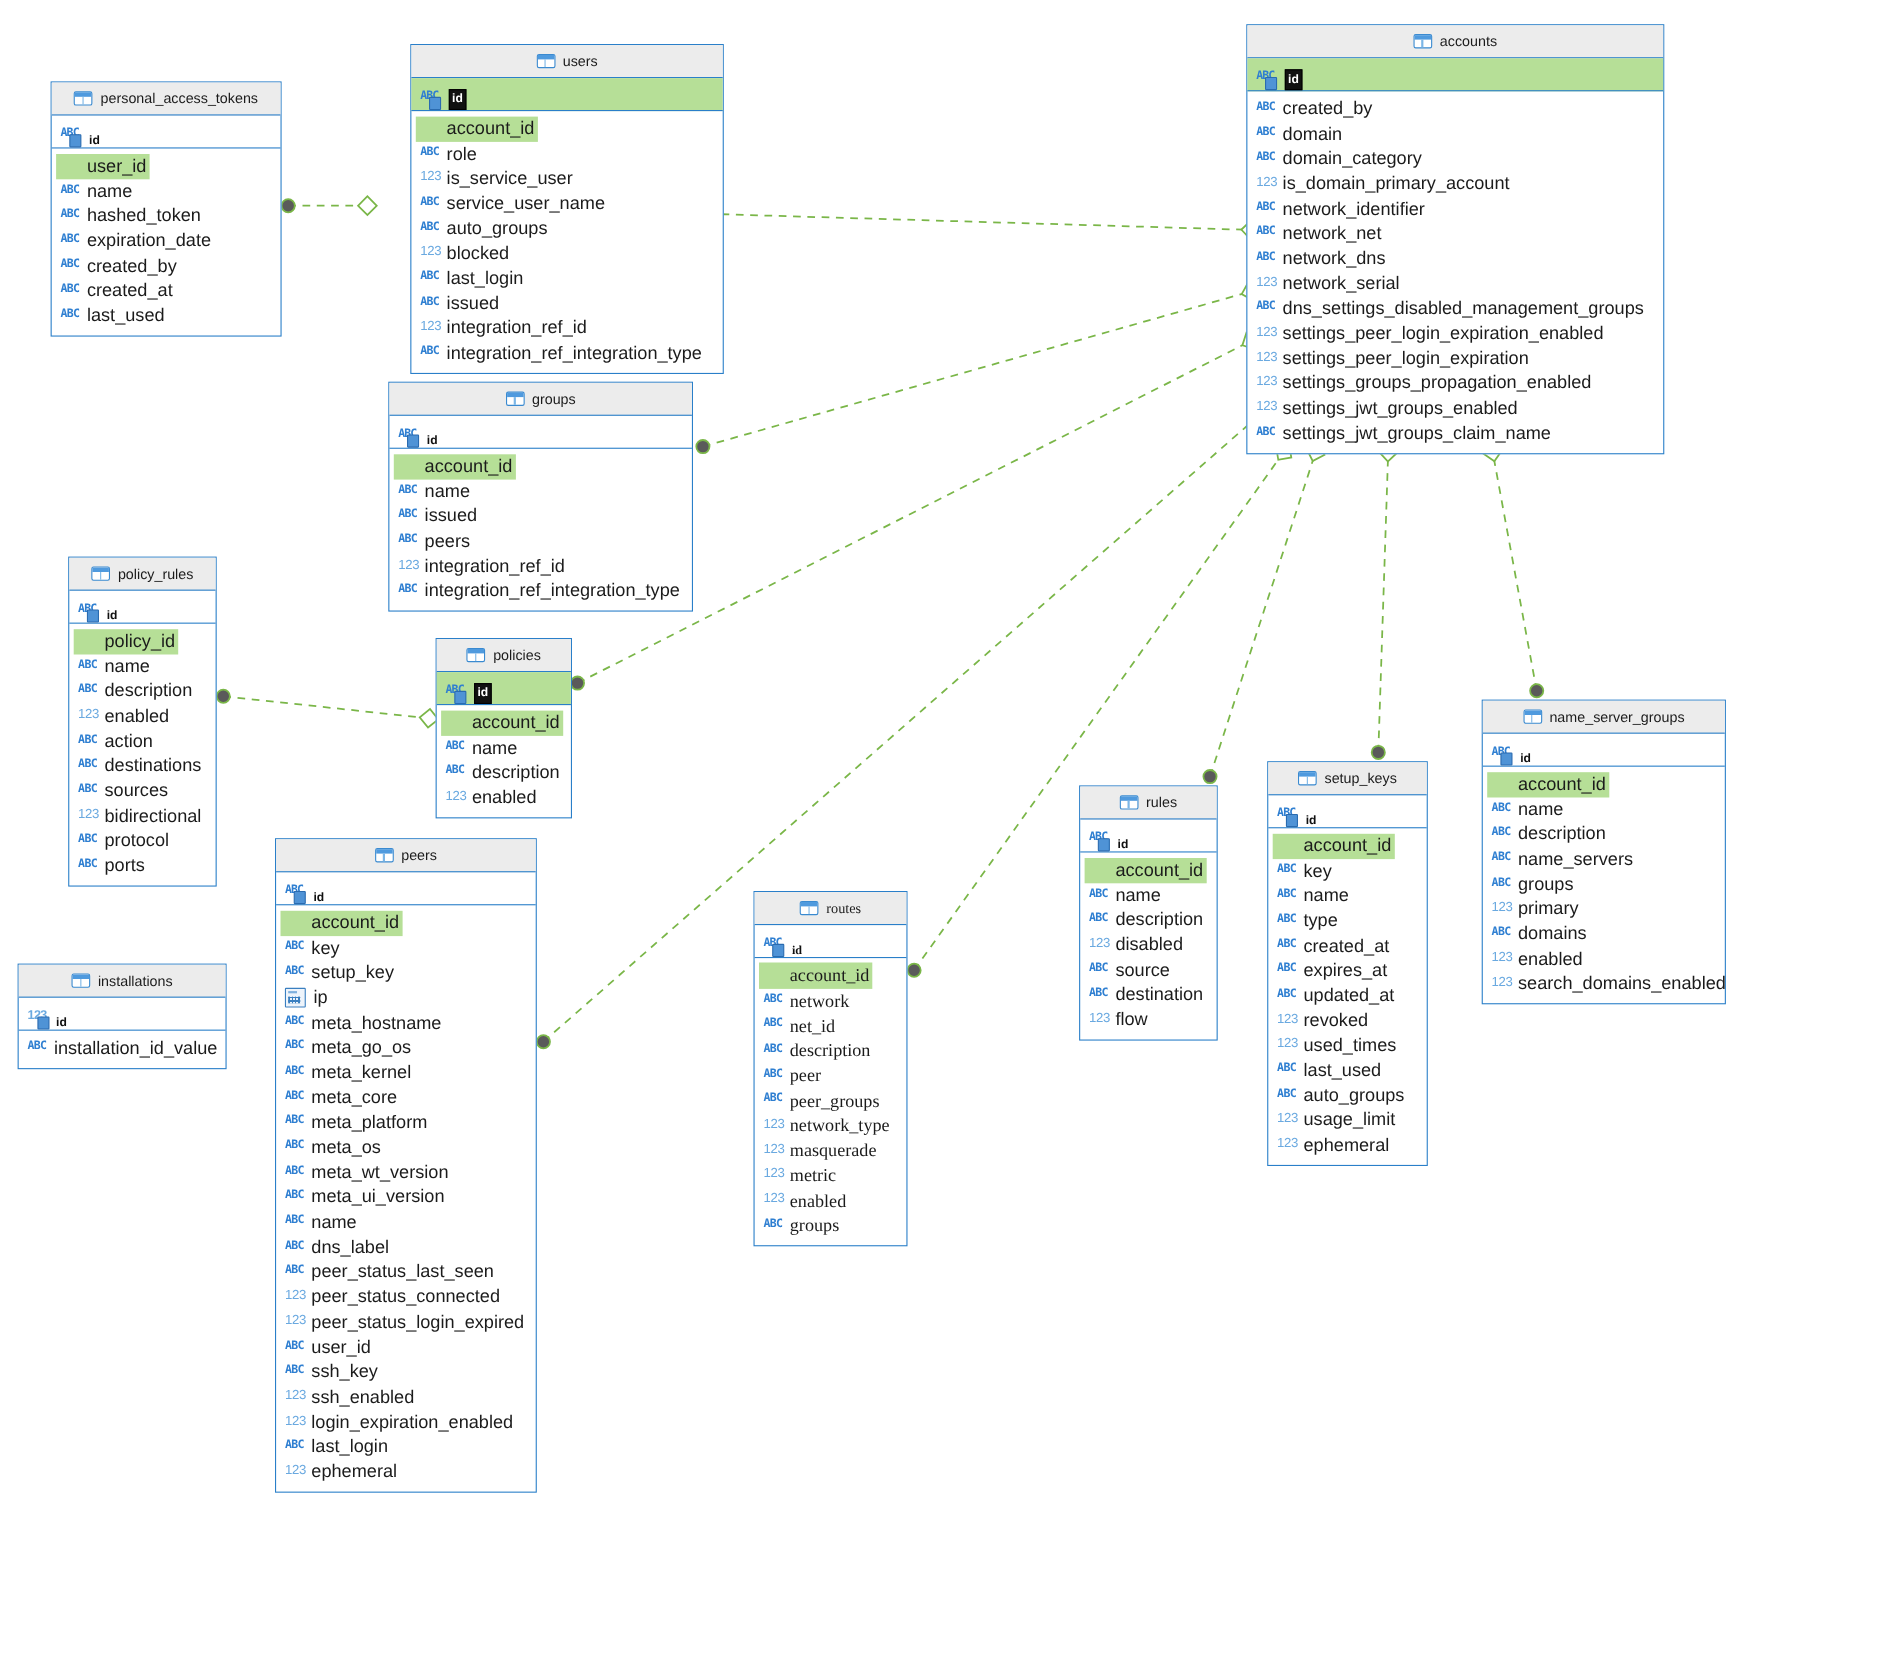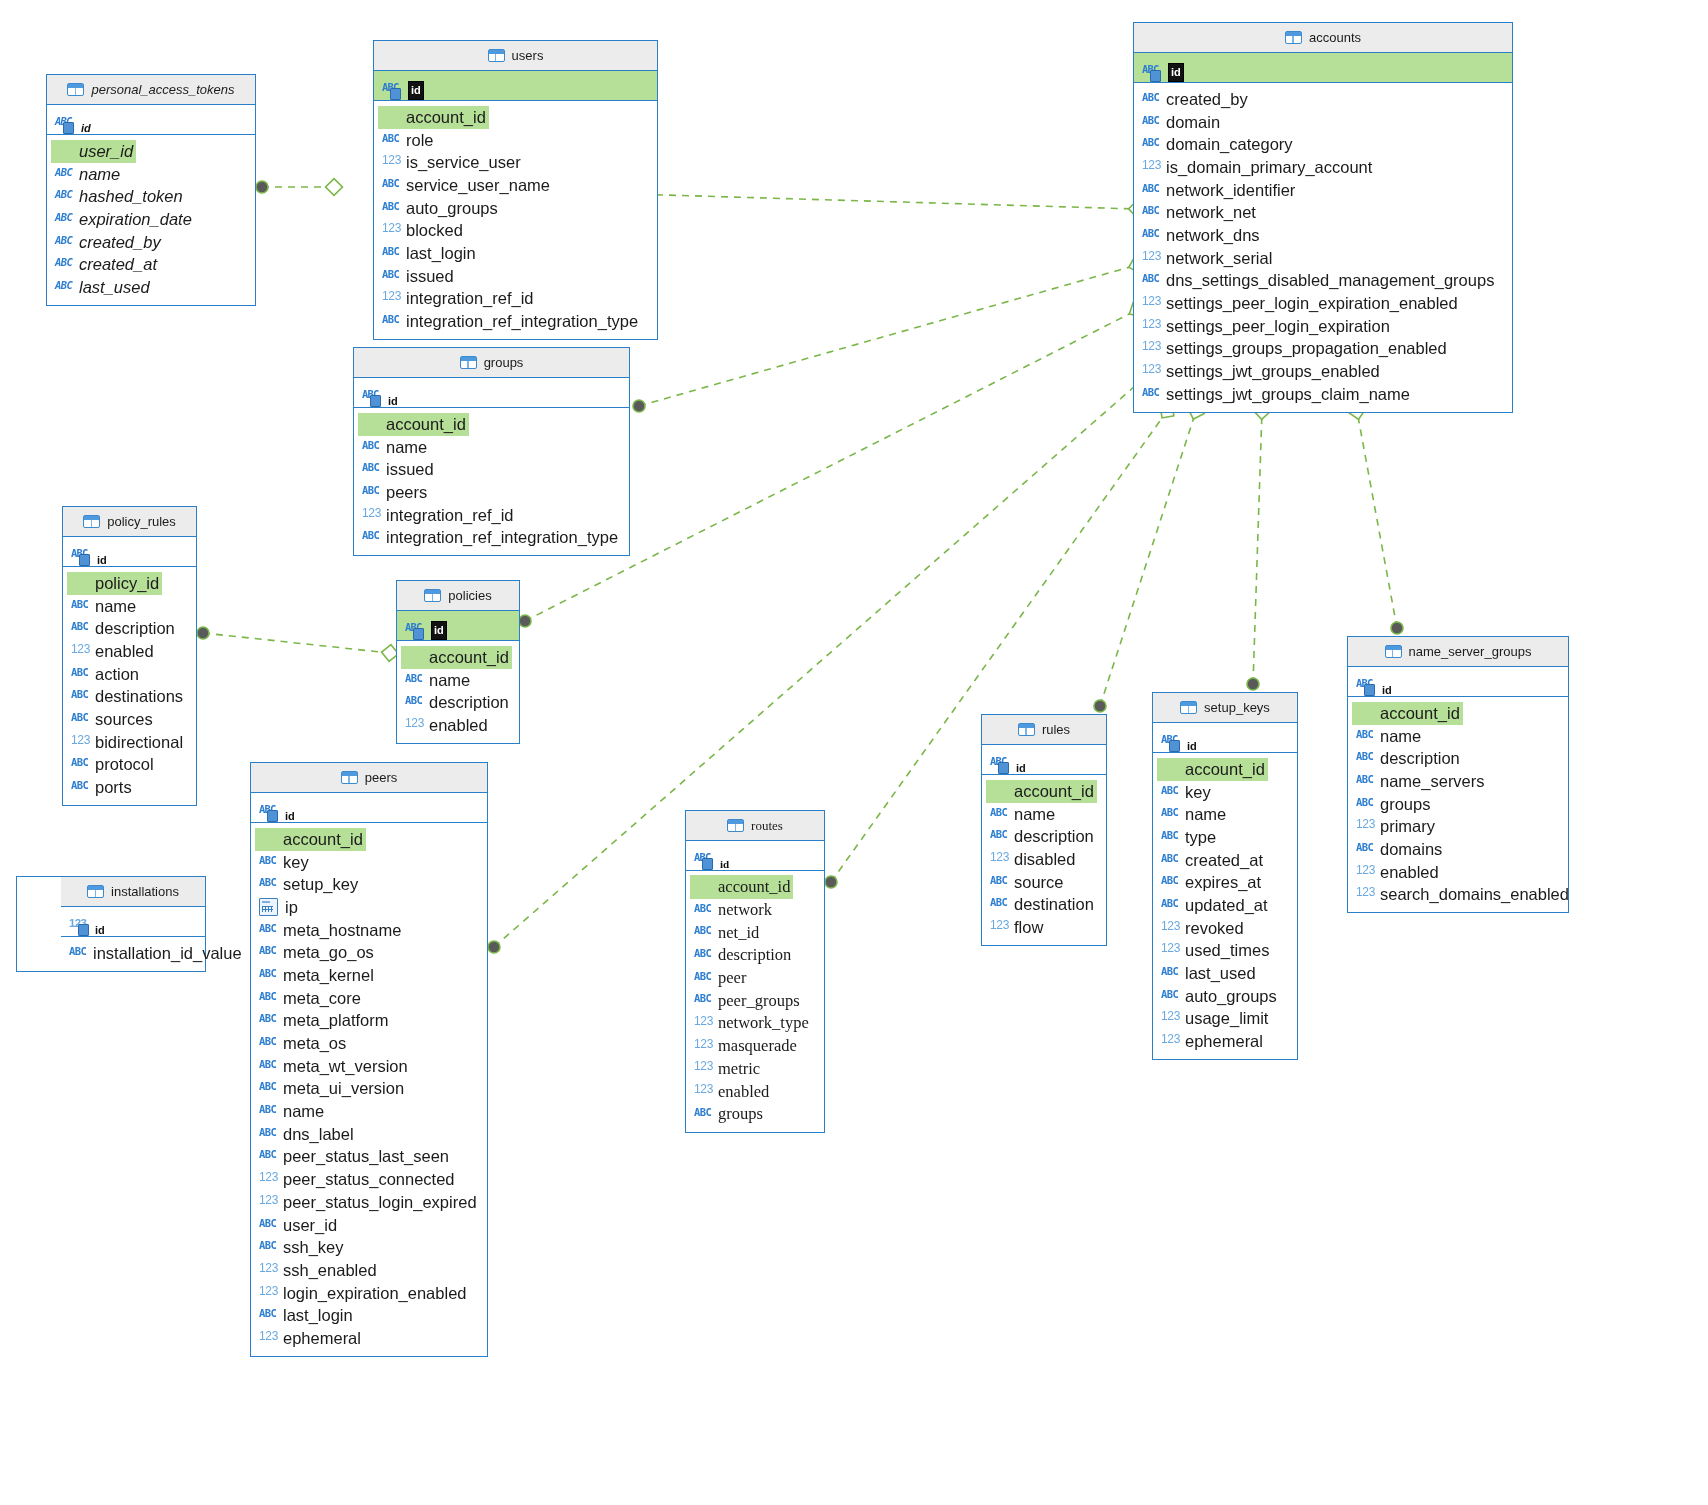--- a/index.html
+++ b/index.html
@@ -137,21 +137,21 @@
       <line x1="1100" y1="706" x2="1196" y2="411" stroke="#7ab648" stroke-width="1.6" stroke-dasharray="7 6"></line>
       <circle cx="1100" cy="706" r="6" fill="#5a5a5a" stroke="#7ab648" stroke-width="1.6"></circle>
       <rect x="1190" y="405" width="12" height="12" fill="#ffffff" stroke="#7ab648" stroke-width="1.6" transform="rotate(-26.973882624348505 1196 411)"></rect>
       <line x1="1253" y1="684" x2="1262" y2="411" stroke="#7ab648" stroke-width="1.6" stroke-dasharray="7 6"></line>
       <circle cx="1253" cy="684" r="6" fill="#5a5a5a" stroke="#7ab648" stroke-width="1.6"></circle>
       <rect x="1256" y="405" width="12" height="12" fill="#ffffff" stroke="#7ab648" stroke-width="1.6" transform="rotate(-43.11181199325907 1262 411)"></rect>
       <line x1="1397" y1="628" x2="1357" y2="411" stroke="#7ab648" stroke-width="1.6" stroke-dasharray="7 6"></line>
       <circle cx="1397" cy="628" r="6" fill="#5a5a5a" stroke="#7ab648" stroke-width="1.6"></circle>
       <rect x="1351" y="405" width="12" height="12" fill="#ffffff" stroke="#7ab648" stroke-width="1.6" transform="rotate(-55.444195475355855 1357 411)"></rect>
     </svg>
-<div class="tbl" style="left: 46px; top: 74px; width: 210px; font-style: italic;">
+<div class="tbl" style="left: 46px; top: 74px; width: 210px;">
       <div class="hdr">
         <span class="ic tbl"></span>
         <span class="ttl">personal_access_tokens</span>
       </div>
       <div class="pkrow">
         <span class="ic pk"></span>
         <span>id</span>
       </div>
       <div class="cols">
         <div class="col fk">
@@ -413,21 +413,21 @@
         <div class="col">
           <span class="ic abc"></span>
           <span class="lbl">description</span>
         </div>
         <div class="col">
           <span class="ic num"></span>
           <span class="lbl">enabled</span>
         </div>
       </div>
     </div>
-    <div class="tbl" style="left: 16px; top: 876px; width: 190px; padding-left: 44px;">
+    <div class="tbl" style="left: 16px; top: 876px; width: 190px;">
       <div class="hdr">
         <span class="ic tbl"></span>
         <span class="ttl">installations</span>
       </div>
       <div class="pkrow">
         <span class="ic pknum"></span>
         <span>id</span>
       </div>
       <div class="cols">
         <div class="col">

